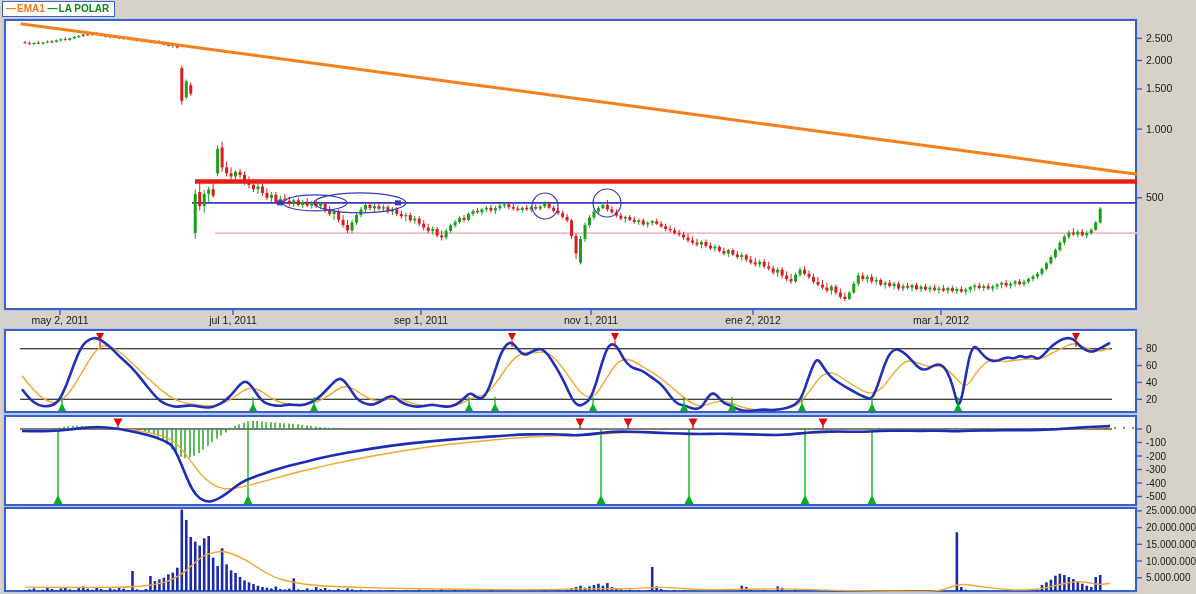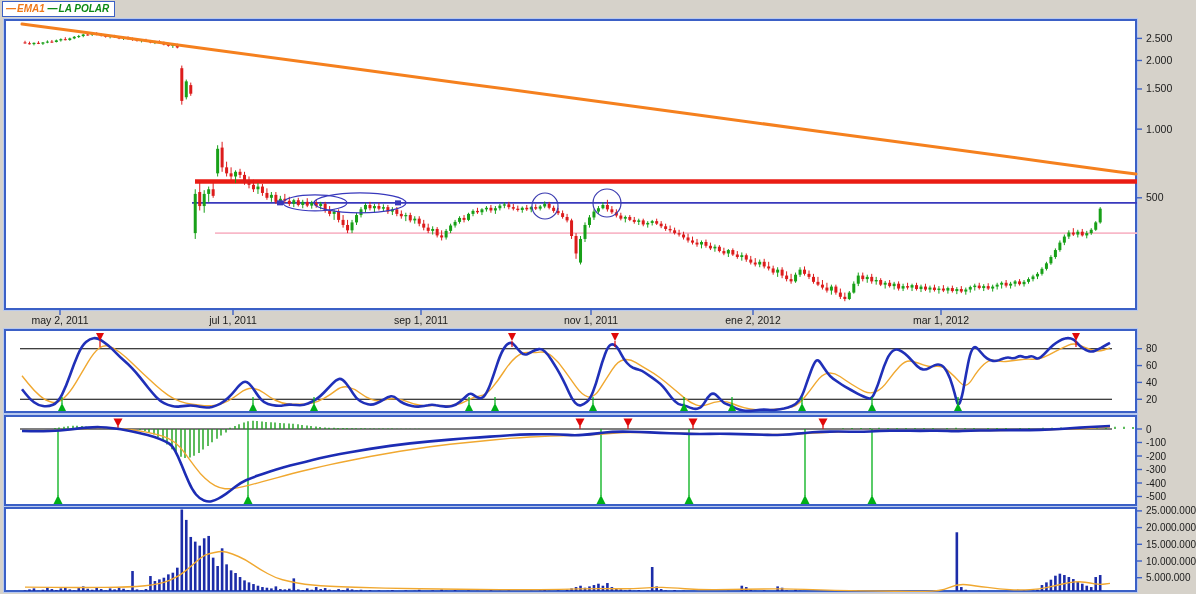--- a/index.html
+++ b/index.html
@@ -5,21 +5,21 @@
   html,body{margin:0;padding:0;}
   body{font-family:"Liberation Sans", sans-serif;}
   #stage{position:relative;width:1196px;height:594px;background:#d6d2ca;overflow:hidden;}
   .panel{position:absolute;background:#ffffff;border:2px solid #3b60c6;outline:1px solid #b7c8ee;}
   #p-main{left:4px;top:19px;width:1129px;height:287px;}
   #p-stoch{left:4px;top:329px;width:1129px;height:80px;}
   #p-macd{left:4px;top:415px;width:1129px;height:87px;}
   #p-vol{left:4px;top:507px;width:1129px;height:81px;}
   #overlay{position:absolute;left:0;top:0;pointer-events:none;}
   #legend{position:absolute;left:2px;top:1px;height:13px;background:#ffffff;border:1px solid #3b60c6;
-          padding:0 5px 1px 3px;font-size:10px;font-weight:bold;line-height:13px;white-space:nowrap;z-index:5;font-style:italic;}
+          padding:0 5px 1px 3px;font-size:10px;font-weight:bold;line-height:13px;white-space:nowrap;z-index:5;}
   #legend .dash{font-weight:bold;margin-right:1px;}
   #legend .ema{color:#f07818;}
   #legend .sym{color:#0c8a14;margin-left:6px;}
   #legend .sym-dash{color:#0c8a14;}
   #legend .ema-dash{color:#f07818;}
 </style>
 </head>
 <body>
 
 <div id="stage">

